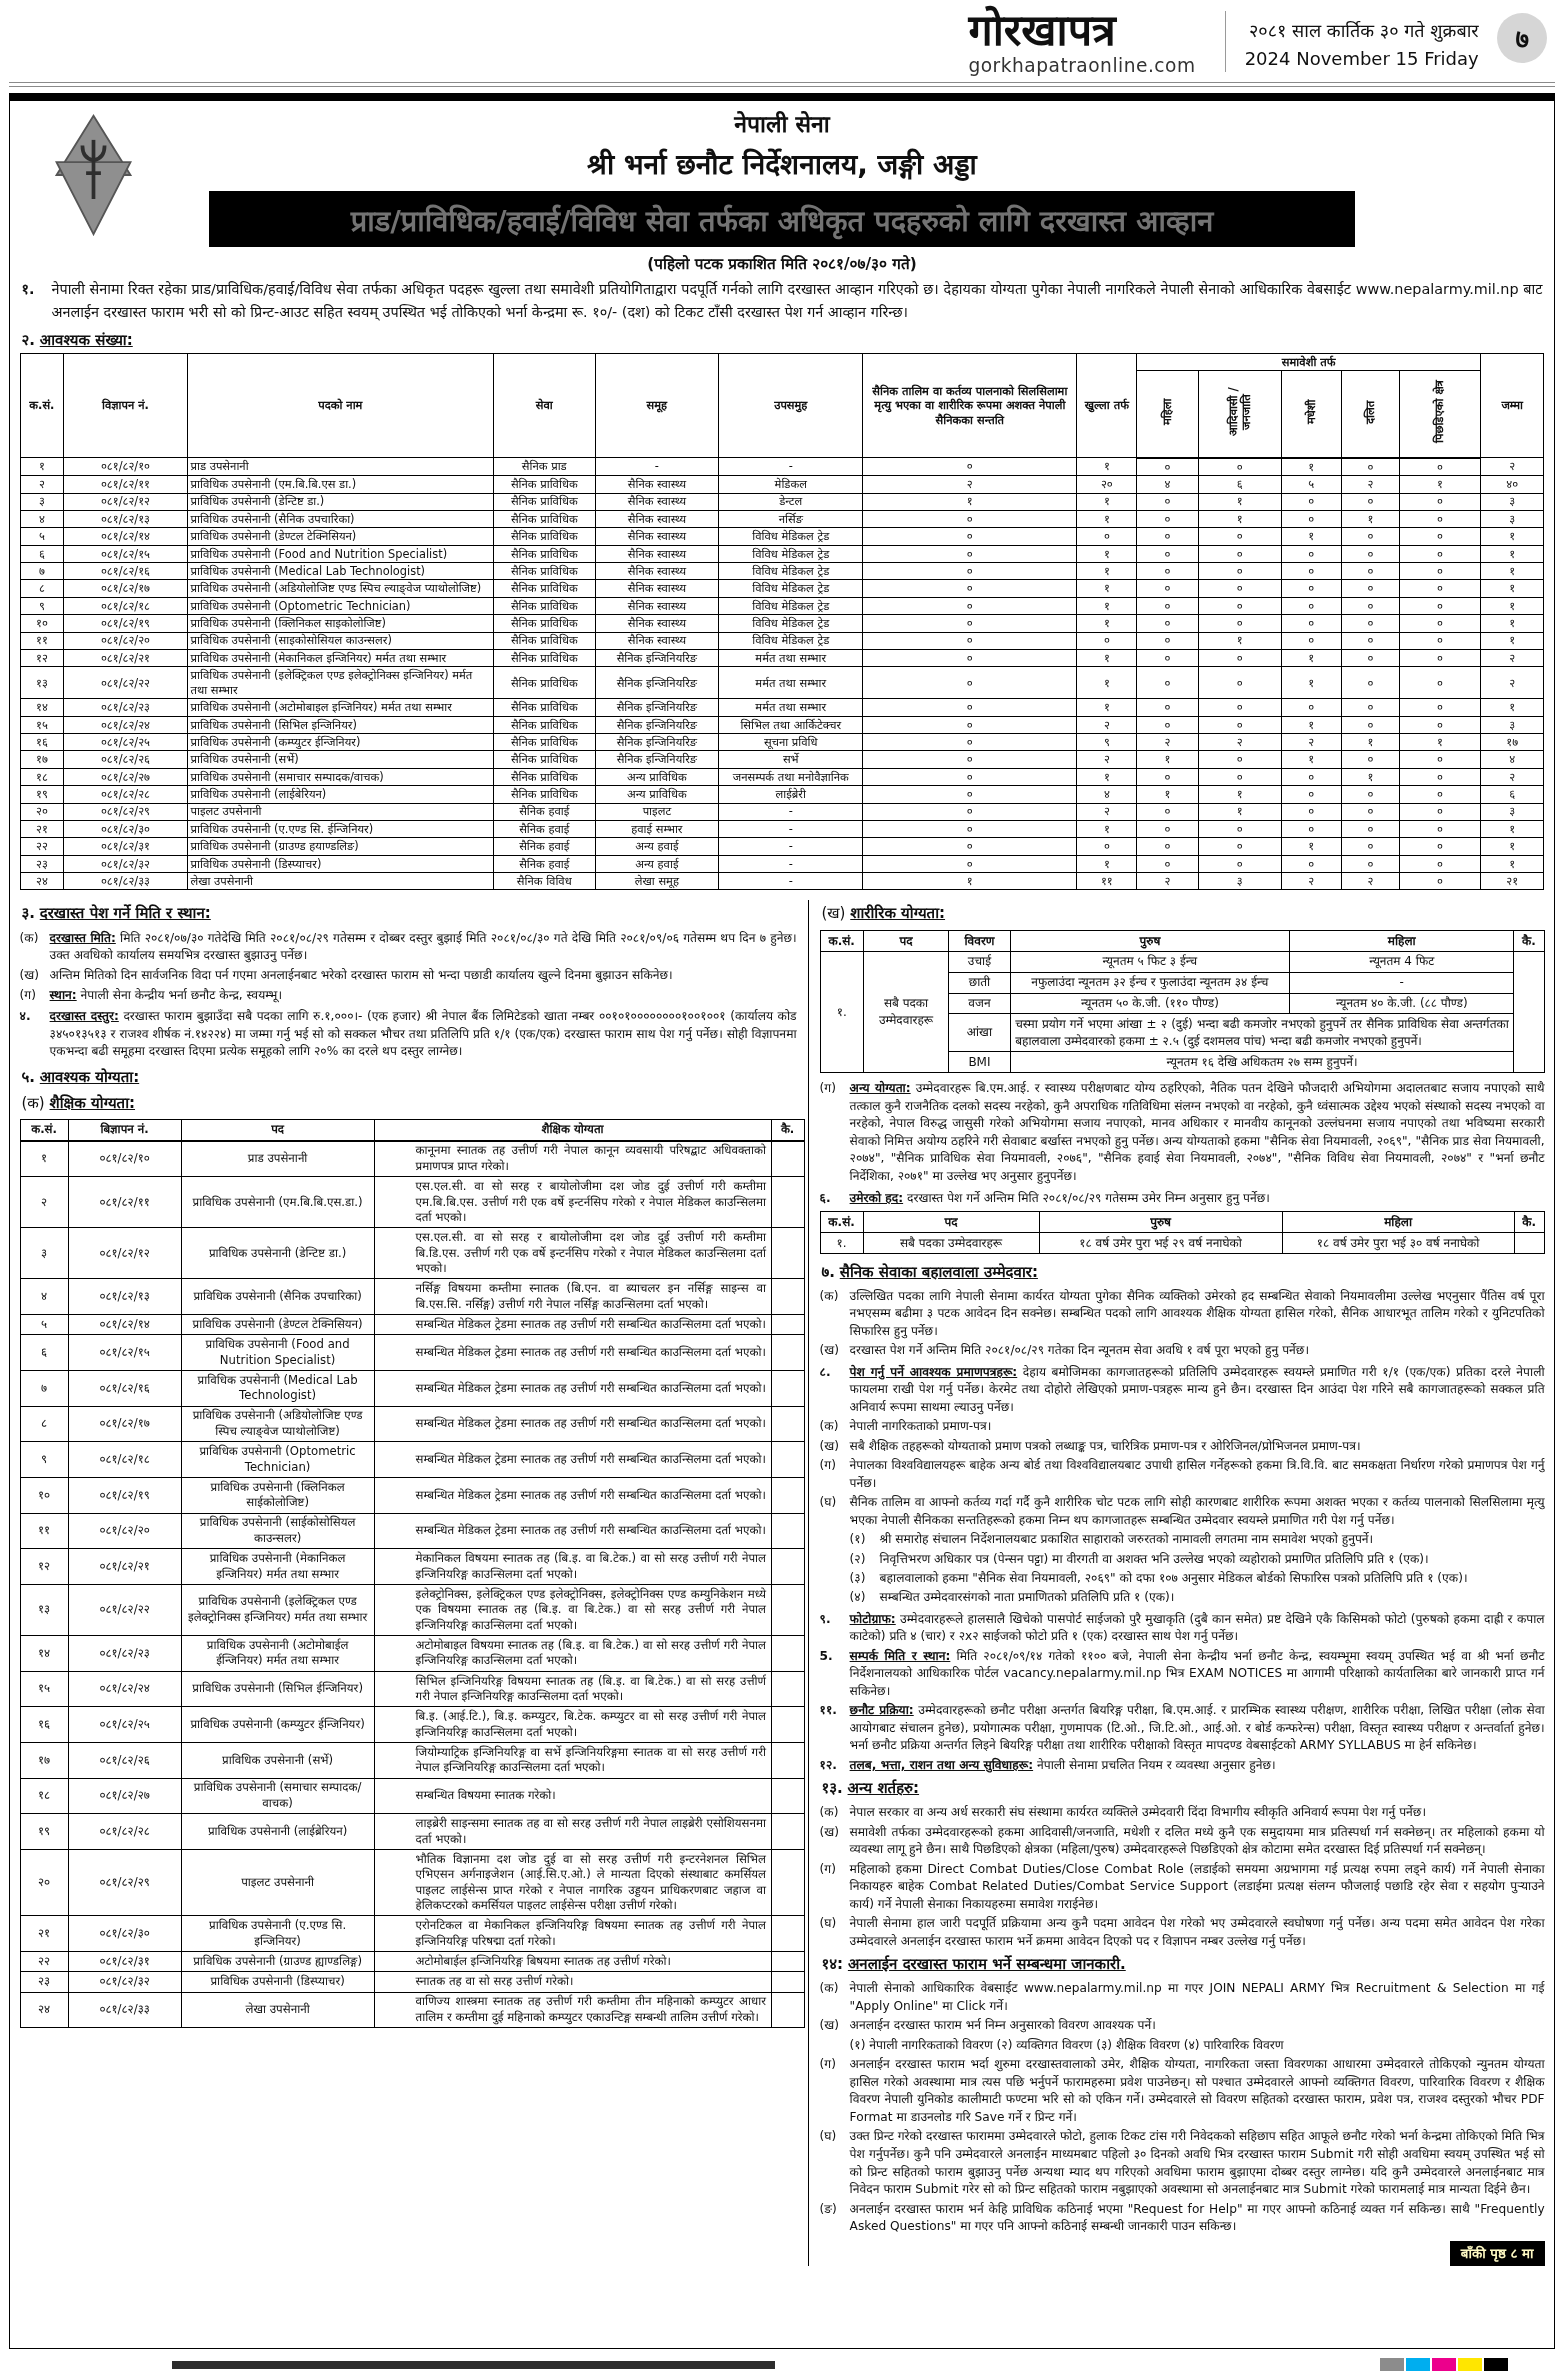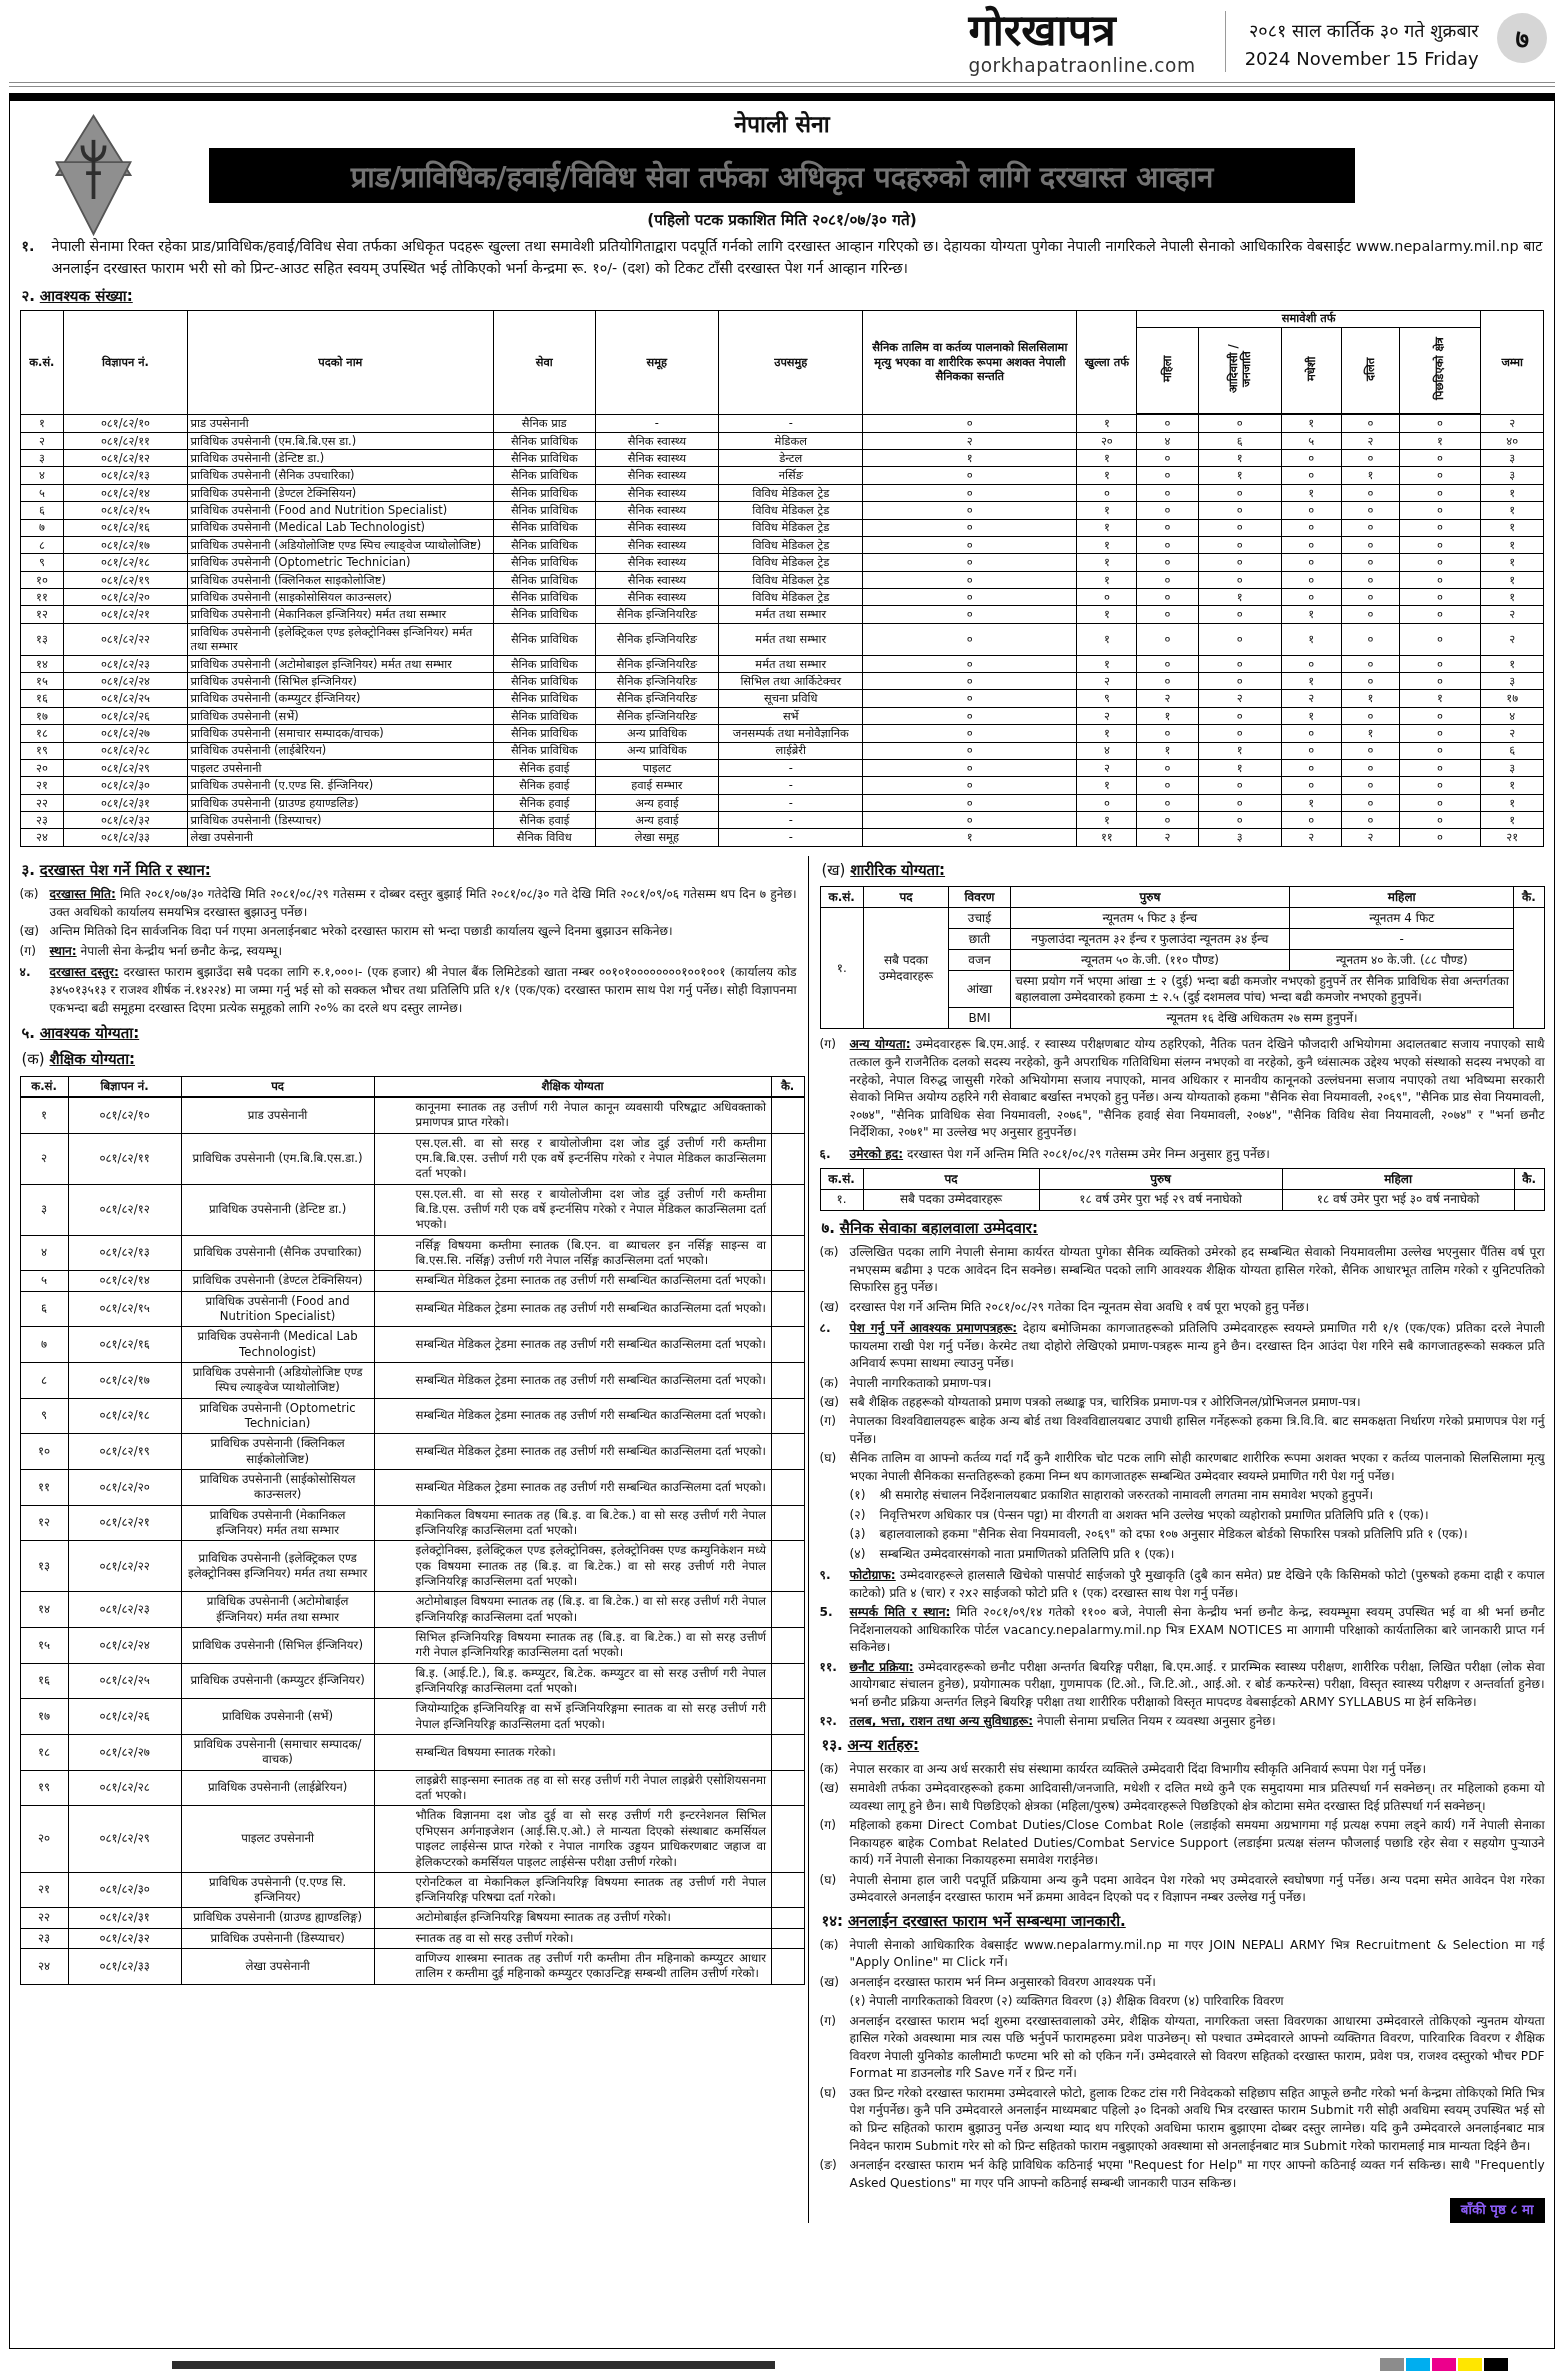--- a/index.html
+++ b/index.html
@@ -48,21 +48,21 @@
   .sub{margin-left:30px;}
   
   .et{width:100%;table-layout:fixed;font-size:11.7px;line-height:1.32;margin-top:3.7px;}
   .et th,.et td{border:0.9px solid #000;padding:1.9px 4.6px;vertical-align:middle;}
   .et th{text-align:center;font-weight:bold;border-bottom:2.3px double #000;}
   .et td.c{text-align:center;}
   .et td.q{text-align:justify;padding-left:41px;}
   .pt,.at{width:100%;table-layout:fixed;font-size:12px;line-height:1.35;margin:3.7px 0 7.4px 0;}
   .pt th,.pt td,.at th,.at td{border:0.9px solid #000;padding:1.9px 4.6px;text-align:center;vertical-align:middle;}
   .pt th,.at th{font-weight:bold;}
-  .cont-note{background:#000;color:#8b5cf6;display:inline-block;float:right;padding:2.8px 11px;
+  .cont-note{background:#000;color:#fef9c3;display:inline-block;float:right;padding:2.8px 11px;
         font-size:13.4px;font-weight:bold;margin-top:3.7px;}
   
   .print-strip{position:absolute;bottom:3.7px;left:0;width:100%;height:13px;}
   .ps-bar{position:absolute;left:172px;width:603px;top:2.8px;height:7.4px;background:#2d2d2d;}
   .ps-marks{position:absolute;right:56px;top:0;display:flex;}
   .ps-marks span{width:24px;height:13px;display:inline-block;margin-left:1.9px;}
   .clearfix::after{content:"";display:block;clear:both;}
 </style>
 </head>
 <body>
@@ -93,20 +93,21 @@
         <polygon points="48,130 8,52 28,52 68,52 88,52" fill="#8f8f8f" stroke="#555" stroke-width="2"></polygon>
         <g stroke="#2e2e2e" stroke-width="4" fill="none">
           <line x1="48" y1="28" x2="48" y2="92"></line>
           <path d="M36 34 q0 14 12 16 M60 34 q0 14 -12 16"></path>
           <line x1="40" y1="64" x2="56" y2="64"></line>
         </g>
       </svg>
     </div>
 
     <div class="t1">नेपाली सेना</div>
+    <div class="t2">श्री भर्ना छनौट निर्देशनालय, जङ्गी अड्डा</div>
     <div class="banner">प्राड/प्राविधिक/हवाई/विविध सेवा तर्फका अधिकृत पदहरुको लागि दरखास्त आव्हान</div>
     <div class="pub">(पहिलो पटक प्रकाशित मिति २०८१/०७/३० गते)</div>
 
     <div class="para">
       <span class="pnum">१.</span>
       <span>नेपाली सेनामा रिक्त रहेका प्राड/प्राविधिक/हवाई/विविध सेवा तर्फका अधिकृत पदहरू खुल्ला तथा समावेशी प्रतियोगिताद्वारा पदपूर्ति गर्नको लागि दरखास्त आव्हान गरिएको छ। देहायका योग्यता पुगेका नेपाली नागरिकले नेपाली सेनाको आधिकारिक वेबसाईट www.nepalarmy.mil.np बाट अनलाईन दरखास्त फाराम भरी सो को प्रिन्ट-आउट सहित स्वयम् उपस्थित भई तोकिएको भर्ना केन्द्रमा रू. १०/- (दश) को टिकट टाँसी दरखास्त पेश गर्न आव्हान गरिन्छ।</span>
     </div>
 
     <div class="sechead">
       <span class="num-b">२.</span>

